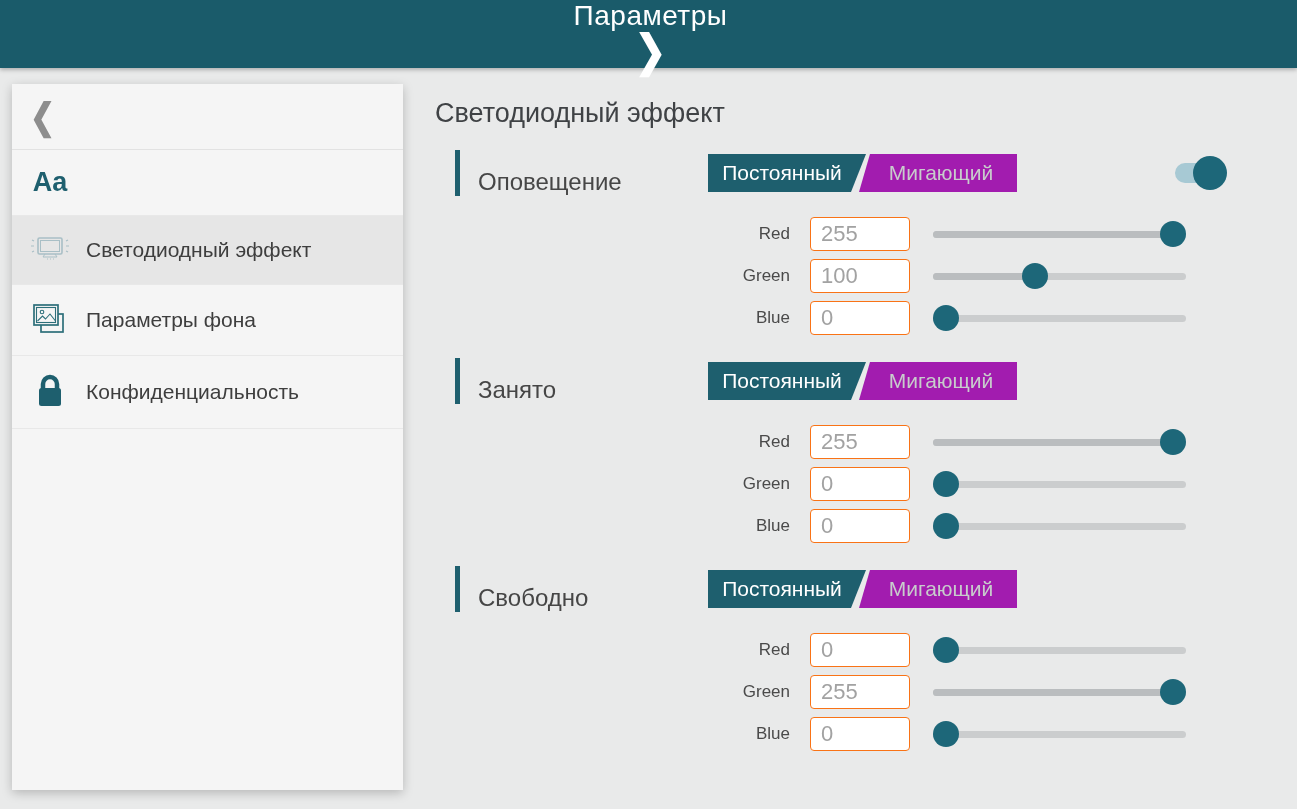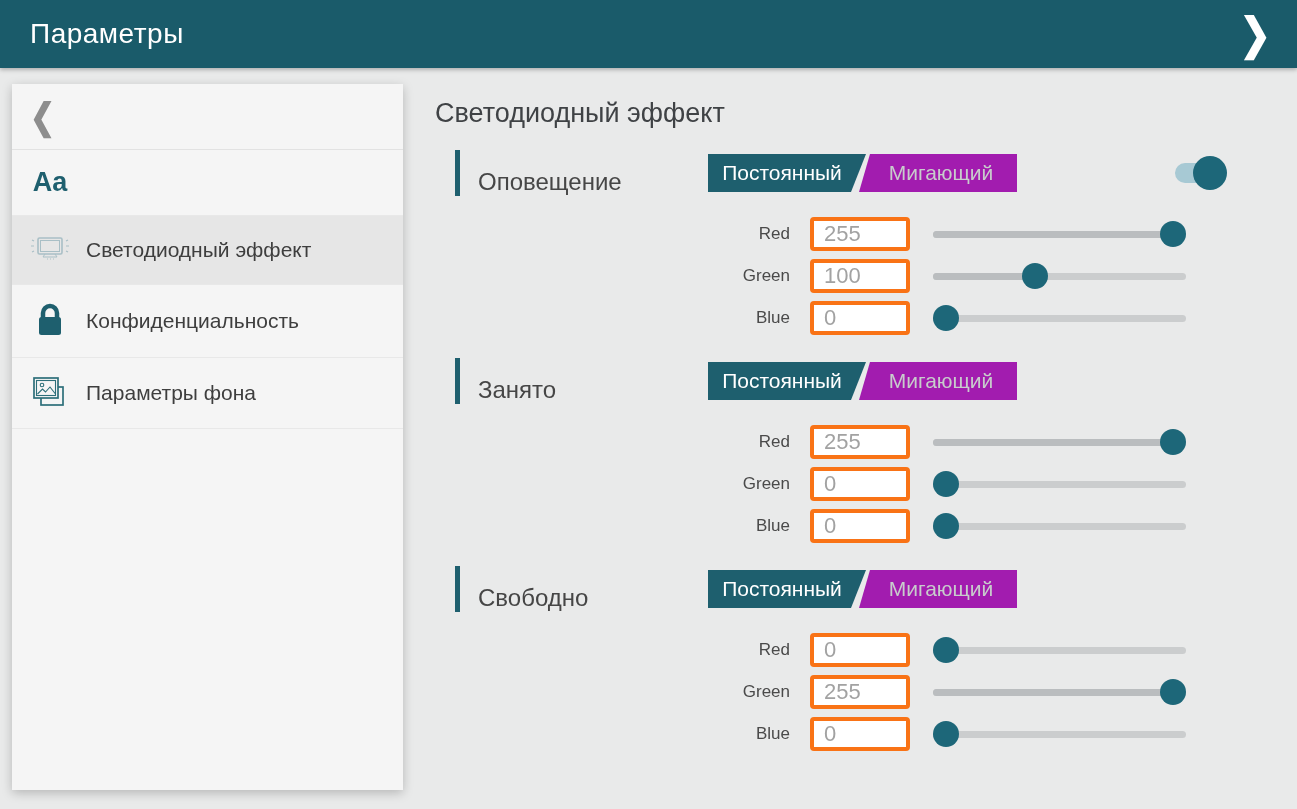--- a/index.html
+++ b/index.html
@@ -2,21 +2,21 @@
 <html><head>
 <meta charset="utf-8">
 <style>
   * { margin:0; padding:0; box-sizing:border-box; }
   html,body { width:1297px; height:809px; overflow:hidden;
     font-family:"Liberation Sans", sans-serif; background:#e9eaea; }
 
   
   .header { position:absolute; left:0; top:0; width:1297px; height:68px;
     background:#1a5b6a; display:flex; align-items:center; justify-content:space-between;
-    padding:0 26px 0 30px; box-shadow:0 2px 4px rgba(0,0,0,.25); z-index:5; }
+    padding:0 26px 0 30px; box-shadow:0 2px 4px rgba(0,0,0,.25); z-index:5;flex-direction:column; }
   .header-title { color:#fff; font-size:28px; font-weight:400; letter-spacing:.5px; }
   .header-chevron { color:#fff; font-size:38px; font-weight:bold; line-height:1;
     cursor:pointer; transform:scaleY(1.15); }
 
   
   .sidebar { position:absolute; left:12px; top:84px; width:391px; height:706px;
     background:#f5f5f5; box-shadow:0 3px 10px rgba(0,0,0,.22); z-index:2; }
   .side-back { height:66px; display:flex; align-items:center; padding-left:18px;
     border-bottom:1px solid #e2e2e2; cursor:pointer; }
   .back-chevron { color:#8d8d8d; font-size:30px; font-weight:bold; transform:scaleY(1.2); }
@@ -46,21 +46,21 @@
   .seg-blink { width:162px; background:#a21caf; color:#c8cccc; margin-left:-11px;
     clip-path:polygon(15px 0, 100% 0, 100% 100%, 4px 100%); padding-left:10px; }
   .toggle { margin-left:auto; position:relative; width:40px; height:20px;
     background:#a7c9d4; border-radius:10px; margin-right:12px; cursor:pointer; }
   .toggle-knob { position:absolute; right:-12px; top:-7px; width:34px; height:34px;
     border-radius:50%; background:#1d6779; }
 
   .rgb-row { display:flex; align-items:center; height:34px; margin-bottom:8px; }
   .rgb-label { width:355px; text-align:right; font-size:17px; color:#4a4a4a;
     padding-right:0; }
-  .rgb-input { width:100px; height:34px; margin-left:20px; border:4px solid #f97316;
+  .rgb-input { width:100px; height:34px; margin-left:20px; border:1px solid #f97316;
     border-radius:4px; background:#fff; font-size:22px; color:#a2a2a2;
     padding:4px 10px; font-family:"Liberation Sans", sans-serif; outline:none; }
   .slider { position:relative; width:253px; height:26px; margin-left:23px; cursor:pointer; }
   .slider-track { position:absolute; left:0; right:0; top:10px; height:7px;
     background:#cbcdce; border-radius:4px; }
   .slider-fill { position:absolute; left:0; top:10px; height:7px;
     background:#babdbf; border-radius:4px; }
   .slider-thumb { position:absolute; top:0; width:26px; height:26px; border-radius:50%;
     background:#1d6779; }
 </style>
@@ -91,40 +91,40 @@
         <path d="M5 8 l-2 -1 M5 13 l-3 0 M5 18 l-2 1" stroke-width="1.2"></path>
         <path d="M37 8 l2 -1 M37 13 l3 0 M37 18 l2 1" stroke-width="1.2"></path>
         <path d="M18 26 h1 M21 26 h1 M24 26 h1" stroke-width="1.2"></path>
       </svg>
     </span>
     <span class="side-label">Светодиодный эффект</span>
   </div>
 
   <div class="side-item">
     <span class="side-icon">
-      <svg width="34" height="38" viewBox="0 0 34 38">
-        <path d="M10 16 V11 a7 7 0 0 1 14 0 V16" fill="none" stroke="#1e5f6e" stroke-width="4.5"></path>
-        <rect x="6" y="15" width="22" height="18" rx="2.5" fill="#1e5f6e"></rect>
-      </svg>
-    </span>
-    <span class="side-label">Конфиденциальность</span>
-  </div>
-
-  <div class="side-item">
-    <span class="side-icon">
       <svg width="38" height="36" viewBox="0 0 38 36" fill="none" stroke="#2d6f7a" stroke-width="1.7">
         <rect x="10" y="12" width="22" height="18" fill="#f5f5f5"></rect>
         <rect x="3" y="3" width="24" height="20" fill="#f5f5f5"></rect>
         <rect x="5.5" y="5.5" width="19" height="15" stroke-width="1.1"></rect>
         <circle cx="11" cy="10" r="1.8" stroke-width="1.1"></circle>
         <path d="M6.5 19 l5 -5 3 3 4.5 -5 5.5 7" stroke-width="1.1"></path>
       </svg>
     </span>
     <span class="side-label">Параметры фона</span>
   </div>
+
+  <div class="side-item">
+    <span class="side-icon">
+      <svg width="34" height="38" viewBox="0 0 34 38">
+        <path d="M10 16 V11 a7 7 0 0 1 14 0 V16" fill="none" stroke="#1e5f6e" stroke-width="4.5"></path>
+        <rect x="6" y="15" width="22" height="18" rx="2.5" fill="#1e5f6e"></rect>
+      </svg>
+    </span>
+    <span class="side-label">Конфиденциальность</span>
+  </div>
 </div>
 
 <div class="main">
   <div class="main-title">Светодиодный эффект</div>
 
   <div class="section">
     <div class="sect-head">
       <div class="sect-name-wrap">
         <div class="sect-bar"></div>
         <div class="sect-name">Оповещение</div>

